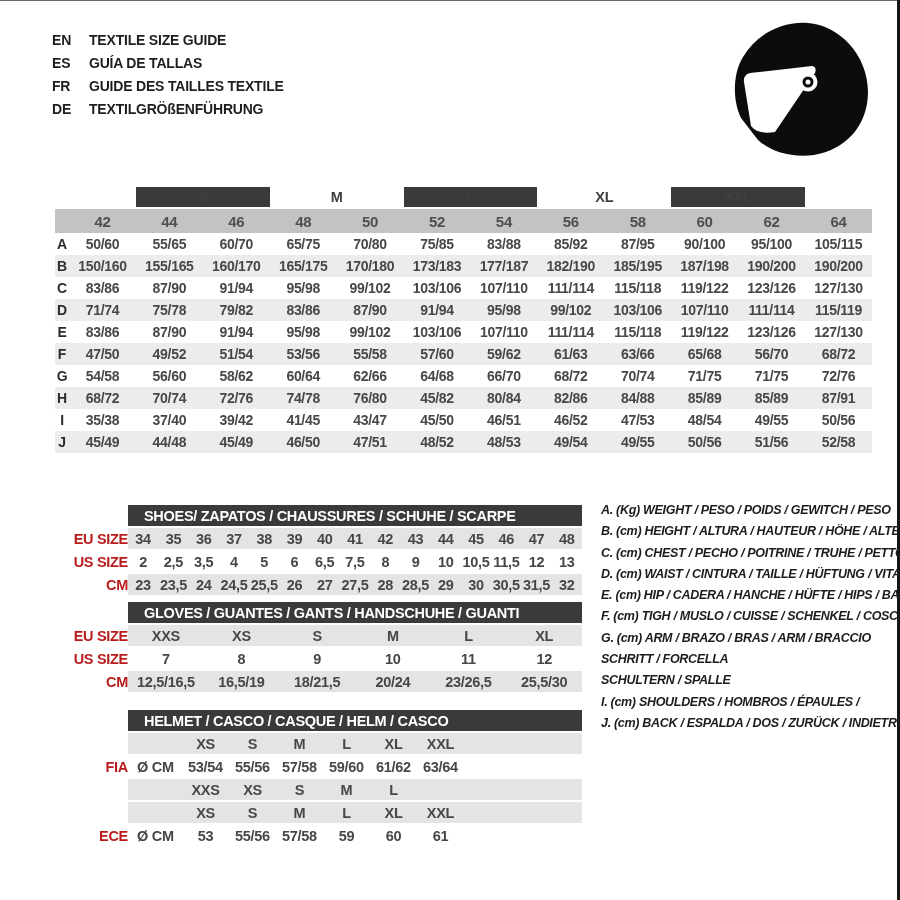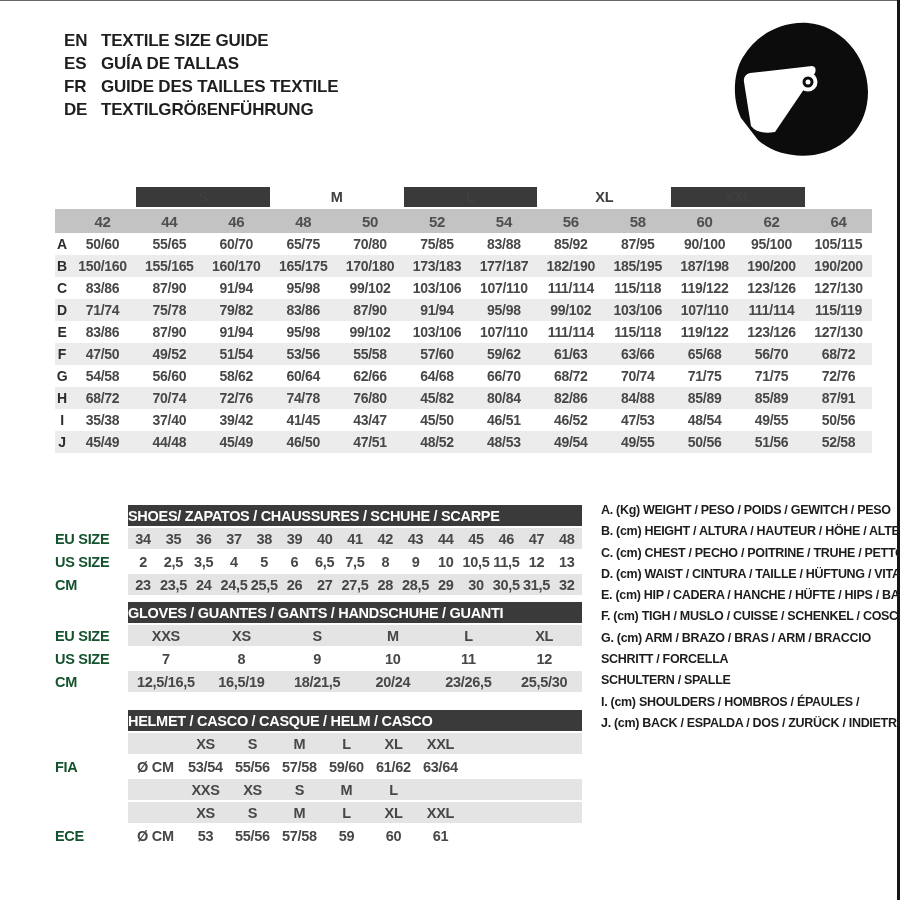--- a/index.html
+++ b/index.html
@@ -6,21 +6,21 @@
   body{
     width:900px;height:900px;position:relative;background:#ffffff;
     font-family:"Liberation Sans","DejaVu Sans",sans-serif;
     font-weight:700;color:#3f3f3f;overflow:hidden;
     letter-spacing:-0.2px;
   }
   .edge-top{position:absolute;top:0;left:0;width:100%;height:1px;background:#666;}
   .edge-right{position:absolute;top:0;right:0;width:3px;height:100%;background:#151515;}
 
   
-  .langs{position:absolute;left:64px;top:29px;font-size:17px;color:#1e1e1e;}
+  .langs{position:absolute;left:52px;top:29px;font-size:14px;color:#1e1e1e;}
   .lang-row{display:grid;grid-template-columns:37px auto;line-height:23px;white-space:nowrap;}
 
   
   .helmet-img{position:absolute;left:725px;top:20px;width:152px;height:140px;}
 
   
   .main-table{
     position:absolute;left:55px;top:187px;width:817px;
     border-collapse:collapse;table-layout:fixed;
     font-size:14px;letter-spacing:-0.3px;
@@ -33,34 +33,34 @@
   .main-table tr.stripe td{background:#ececec;}
   .main-table td.lbl{color:#2c2c2c;}
 
   
   .sub-table{
     border-collapse:separate;border-spacing:0 2px;table-layout:fixed;
     width:527px;font-size:14.5px;letter-spacing:-0.3px;position:absolute;left:55px;
   }
   .sub-table td{padding:0;height:21px;text-align:center;color:#474747;}
   .sub-table col.c-lbl{width:73px;}
-  .sub-table td.lbl{text-align:left;color:#14532d;}
-  .sub-table td.bar{background:#3a3a3a;color:#fff;text-align:left;padding-left:0;white-space:nowrap;}
+  .sub-table td.lbl{text-align:right;color:#b91c1c;}
+  .sub-table td.bar{background:#3a3a3a;color:#fff;text-align:left;padding-left:16px;white-space:nowrap;}
   .sub-table tr.shade td:not(.lbl){background:#e4e4e4;}
   .sub-table td.unit{text-align:left;padding-left:9px;margin-top:9px;}
   #shoes-table{top:503px;}
   #gloves-table{top:600px;}
   #helmet-table{top:708px;}
   #helmet-table col.c-unit{width:54px;}
   #helmet-table col.c-size{width:47px;}
 
   
   .legend{position:absolute;left:601px;top:500px;width:300px;font-size:12.5px;
           letter-spacing:-0.3px;color:#1c1c1c;}
-  .legend-line{line-height:21.3px;white-space:nowrap;}
+  .legend-line{line-height:21.3px;white-space:nowrap;font-style:italic;}
 </style>
 </head>
 <body>
 
 <div class="edge-top"></div>
 <div class="edge-right"></div>
 
 <header class="langs" id="langs">
     <div class="lang-row">
       <span>EN</span>

